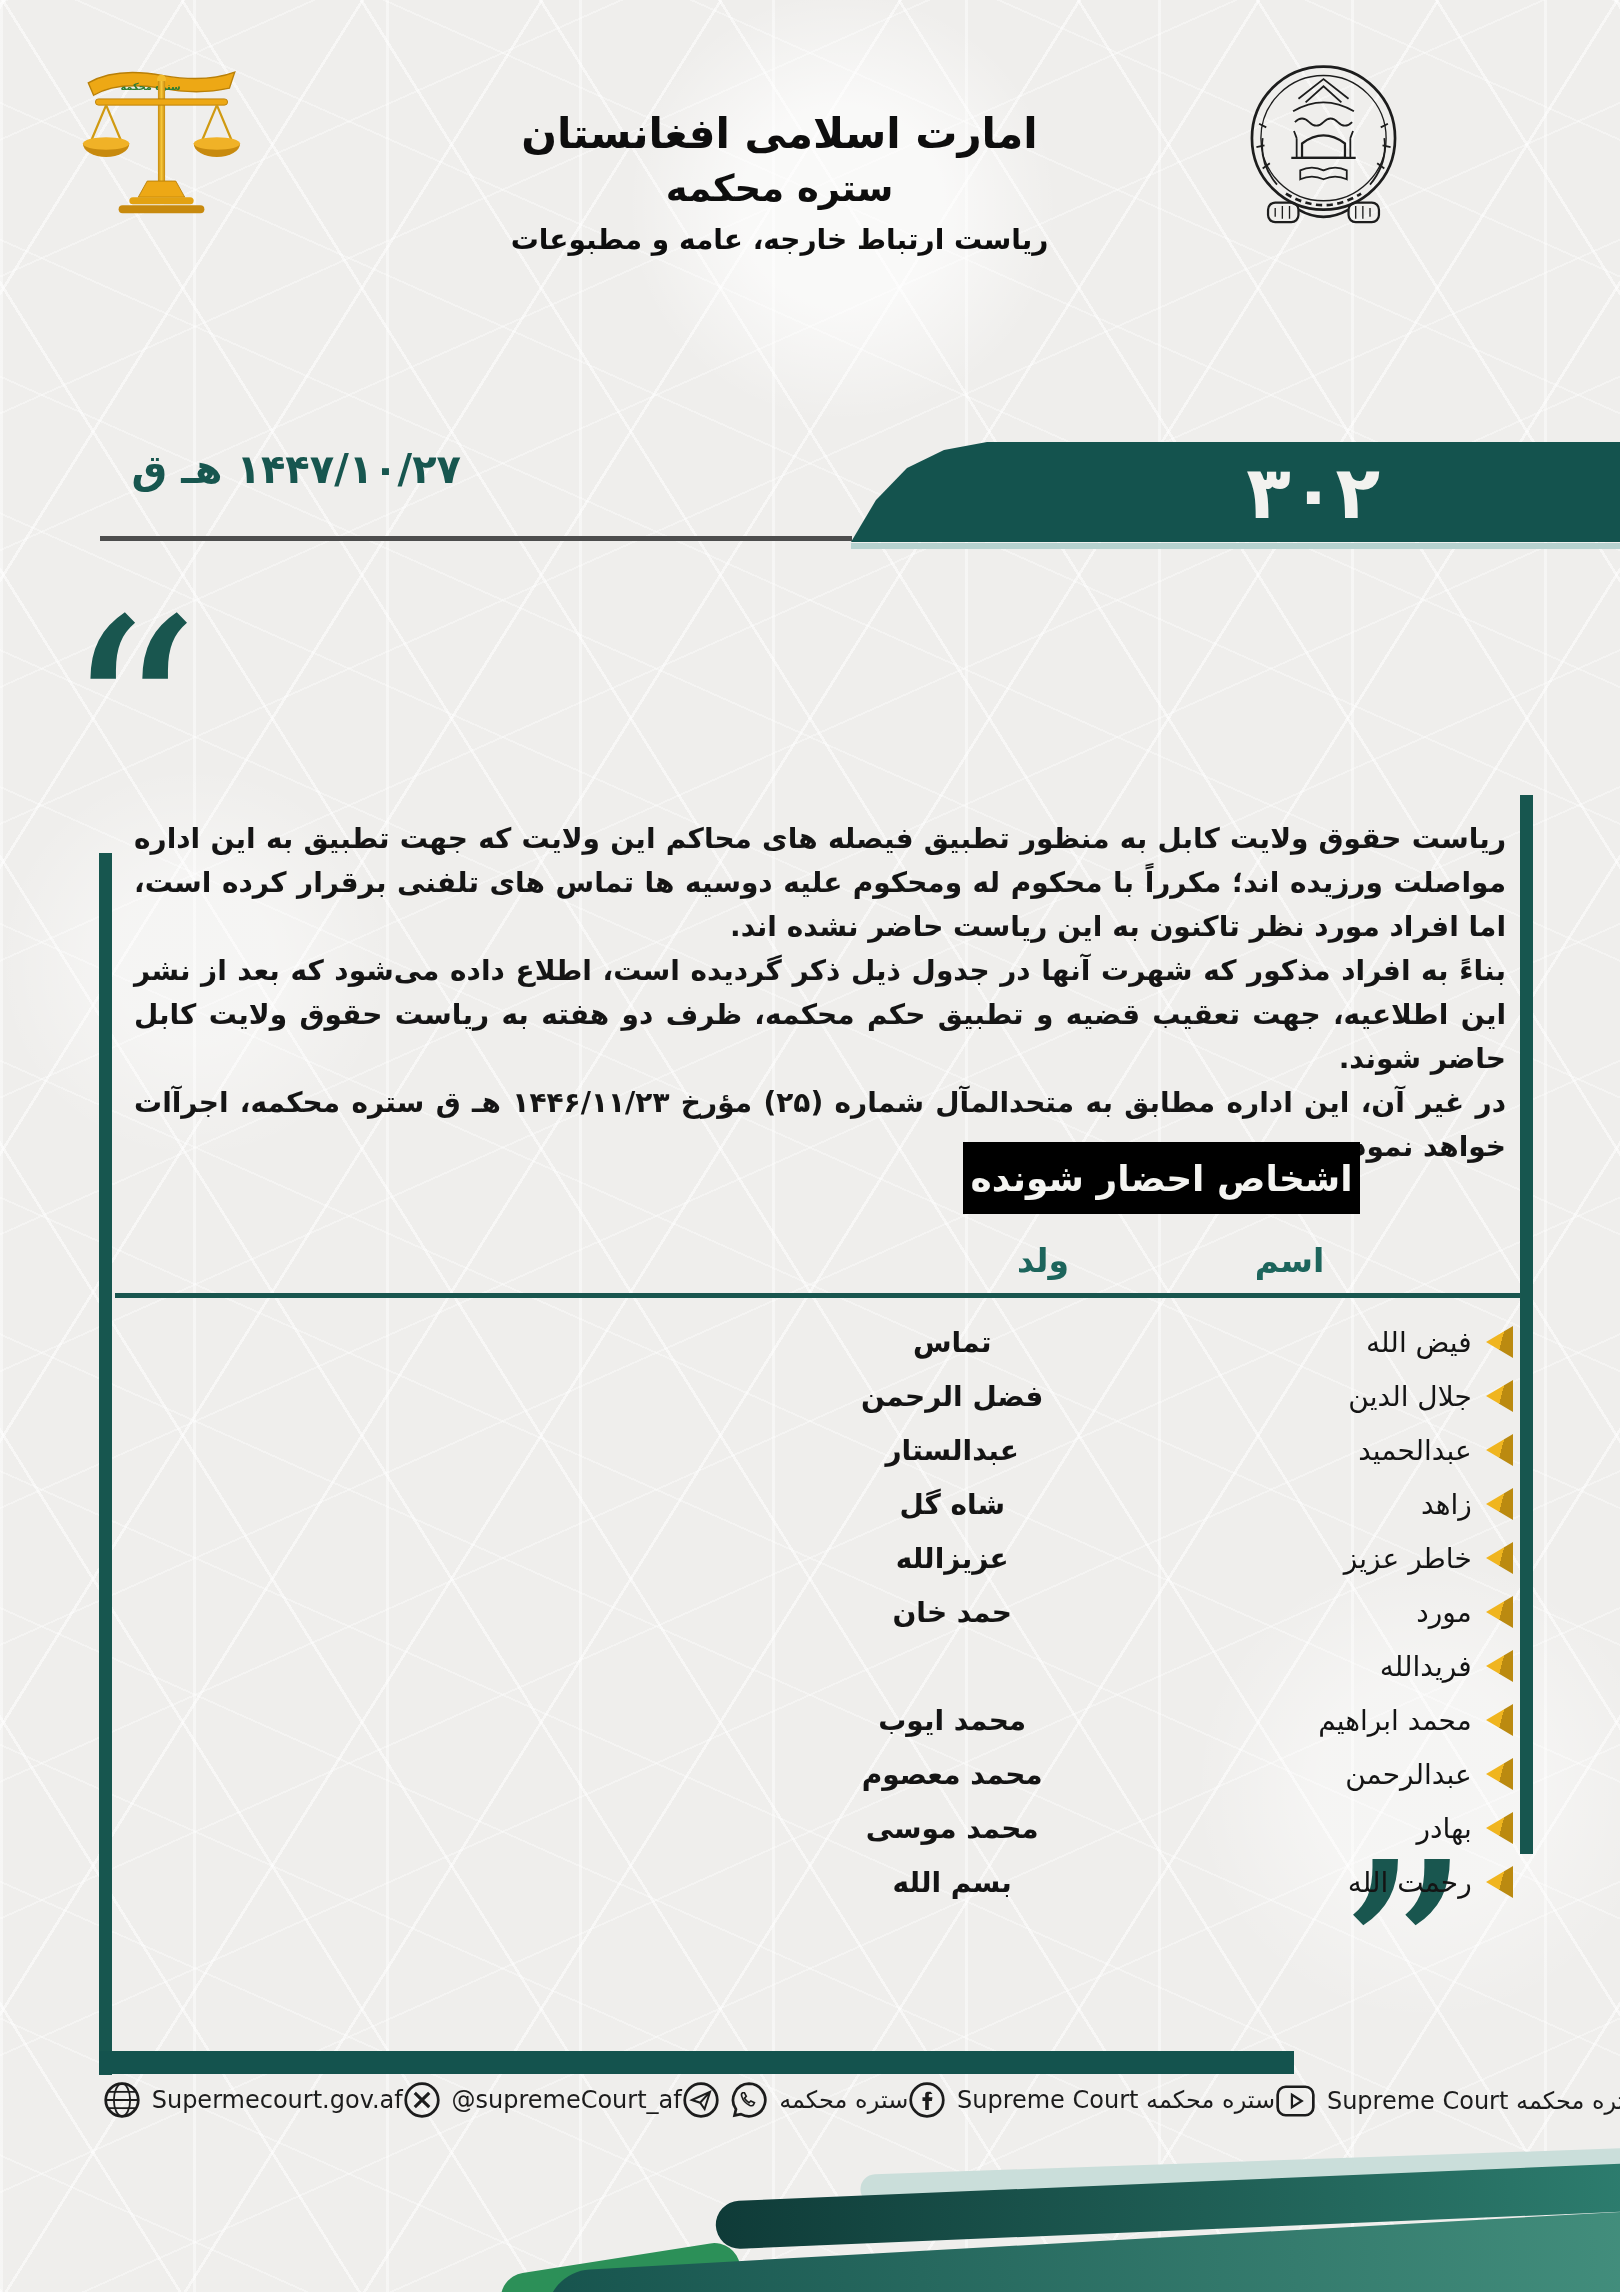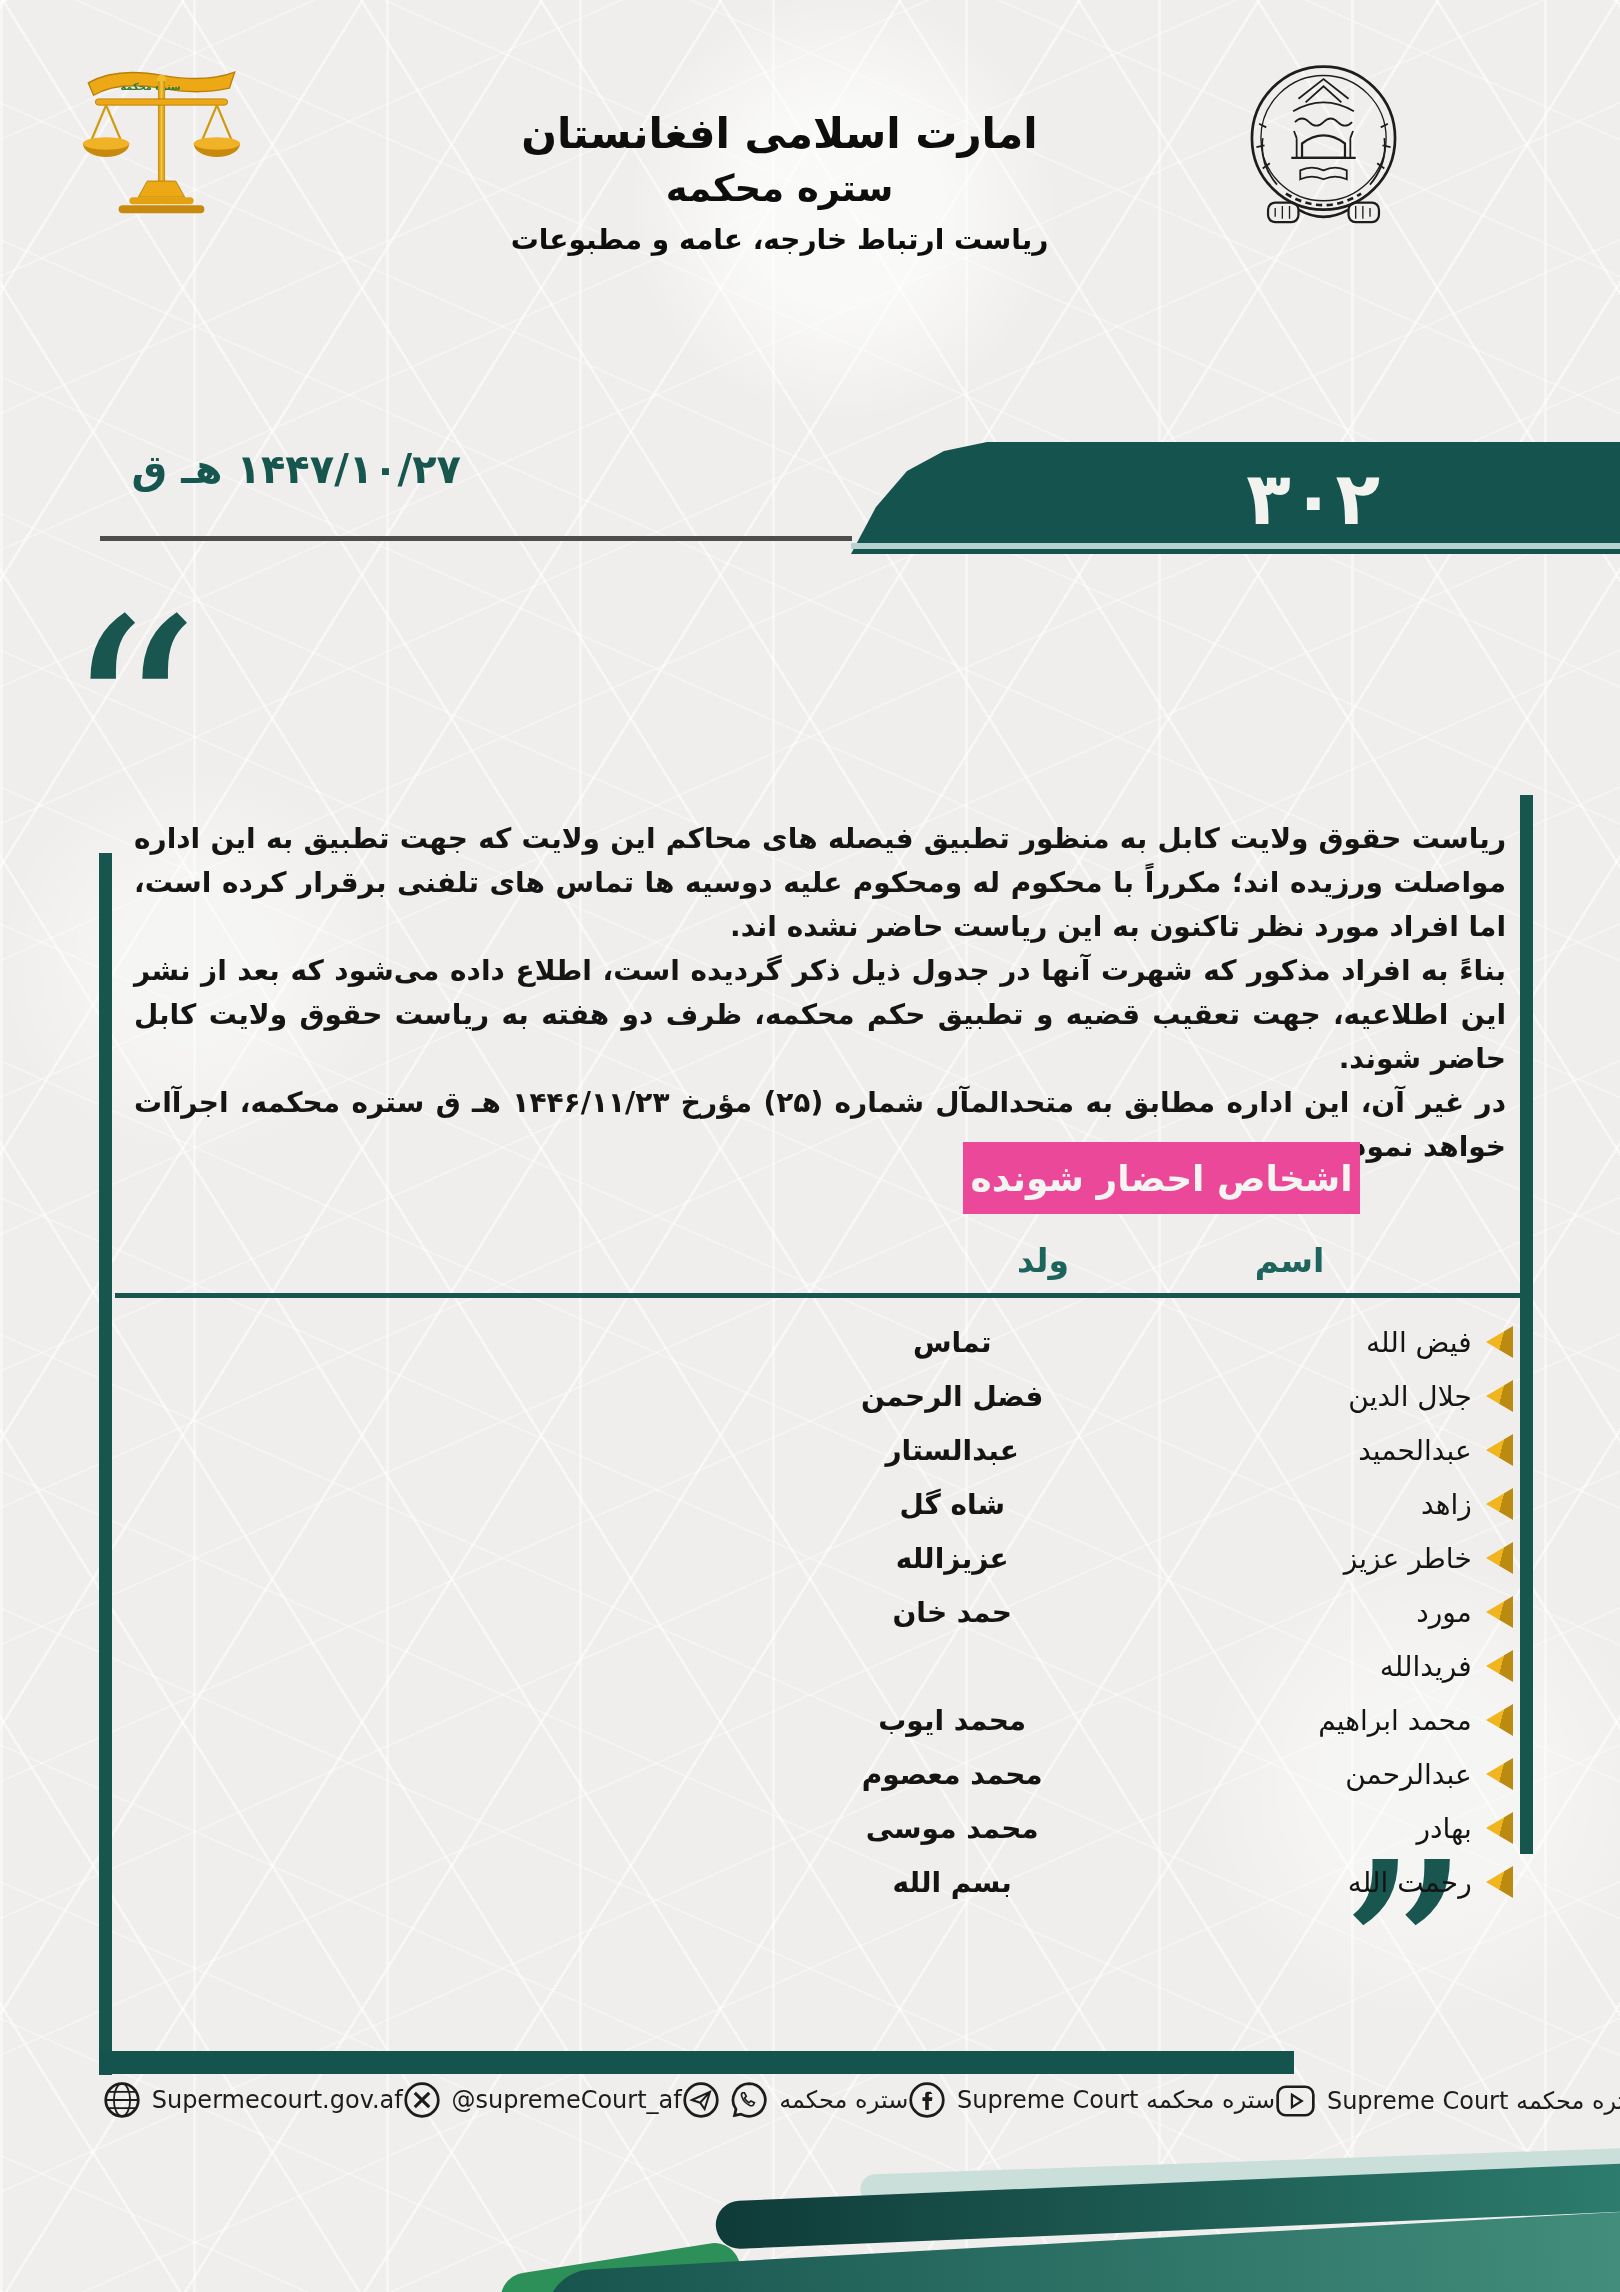--- a/index.html
+++ b/index.html
@@ -26,21 +26,21 @@
   .rtl{direction:rtl; unicode-bidi:plaintext;}
 
   
   .hdr-center{left:430px; top:109px; width:699px; text-align:center; color:#0e0e0e;}
   .hdr-callig{font-size:42px; font-weight:bold; letter-spacing:0.9px;}
   .hdr-court{font-size:37px; font-weight:bold; margin-top:9px;}
   .hdr-directorate{font-size:28px; font-weight:bold; margin-top:12.5px;}
 
   
   .banner{
-    left:851px; top:442px; width:769px; height:112px; background:#14534e;
+    left:851px; top:442px; width:769px; height:100px; background:#14534e;
     clip-path:polygon(0 100%, 25px 58%, 56px 26%, 93px 8%, 136px 0, 100% 0, 100% 100%);
   }
   .banner-number{
     position:absolute; right:240px; top:50%; transform:translateY(-50%);
     color:#f2f2ef; font-size:73px; font-weight:bold; letter-spacing:5.4px;
   }
   .banner-underline{left:851px; top:543px; width:769px; height:6.3px; background:#b7d2cf;}
   .dark-line{left:100px; top:536px; width:752px; height:4.5px; background:#4d4d4d;}
   .date{left:85px; top:446px; width:376px; font-size:40px; font-weight:bold; color:#17564f; text-align:right;}
 
@@ -59,21 +59,21 @@
   
   .body-text{
     left:134px; top:817px; width:1372px; color:#151515;
     font-size:28px; font-weight:bold; line-height:44px;
     text-align:justify;
   }
   .body-text p{margin:0; direction:rtl;}
 
   
   .summon-box{
-    left:963px; top:1142px; width:397px; height:72px; background:#ec4899;
+    left:963px; top:1142px; width:397px; height:72px; background:#000000;
     display:flex; align-items:center; justify-content:center;
     color:#f4f4f1; font-size:36px; font-weight:bold;
   }
   .col-head{font-size:33px; font-weight:bold; color:#1d655c; text-align:center;}
   .col-head-name{left:1218px; top:1241px; width:143px;}
   .col-head-father{left:976px; top:1241px; width:134px;}
   .head-underline{left:115px; top:1293px; width:1406px; height:5.4px; background:#19564f;}
   .rows{left:116px; top:1315px; width:1397px;}
   .row{direction:rtl; display:flex; align-items:center; height:54px;}
   .bullet{

